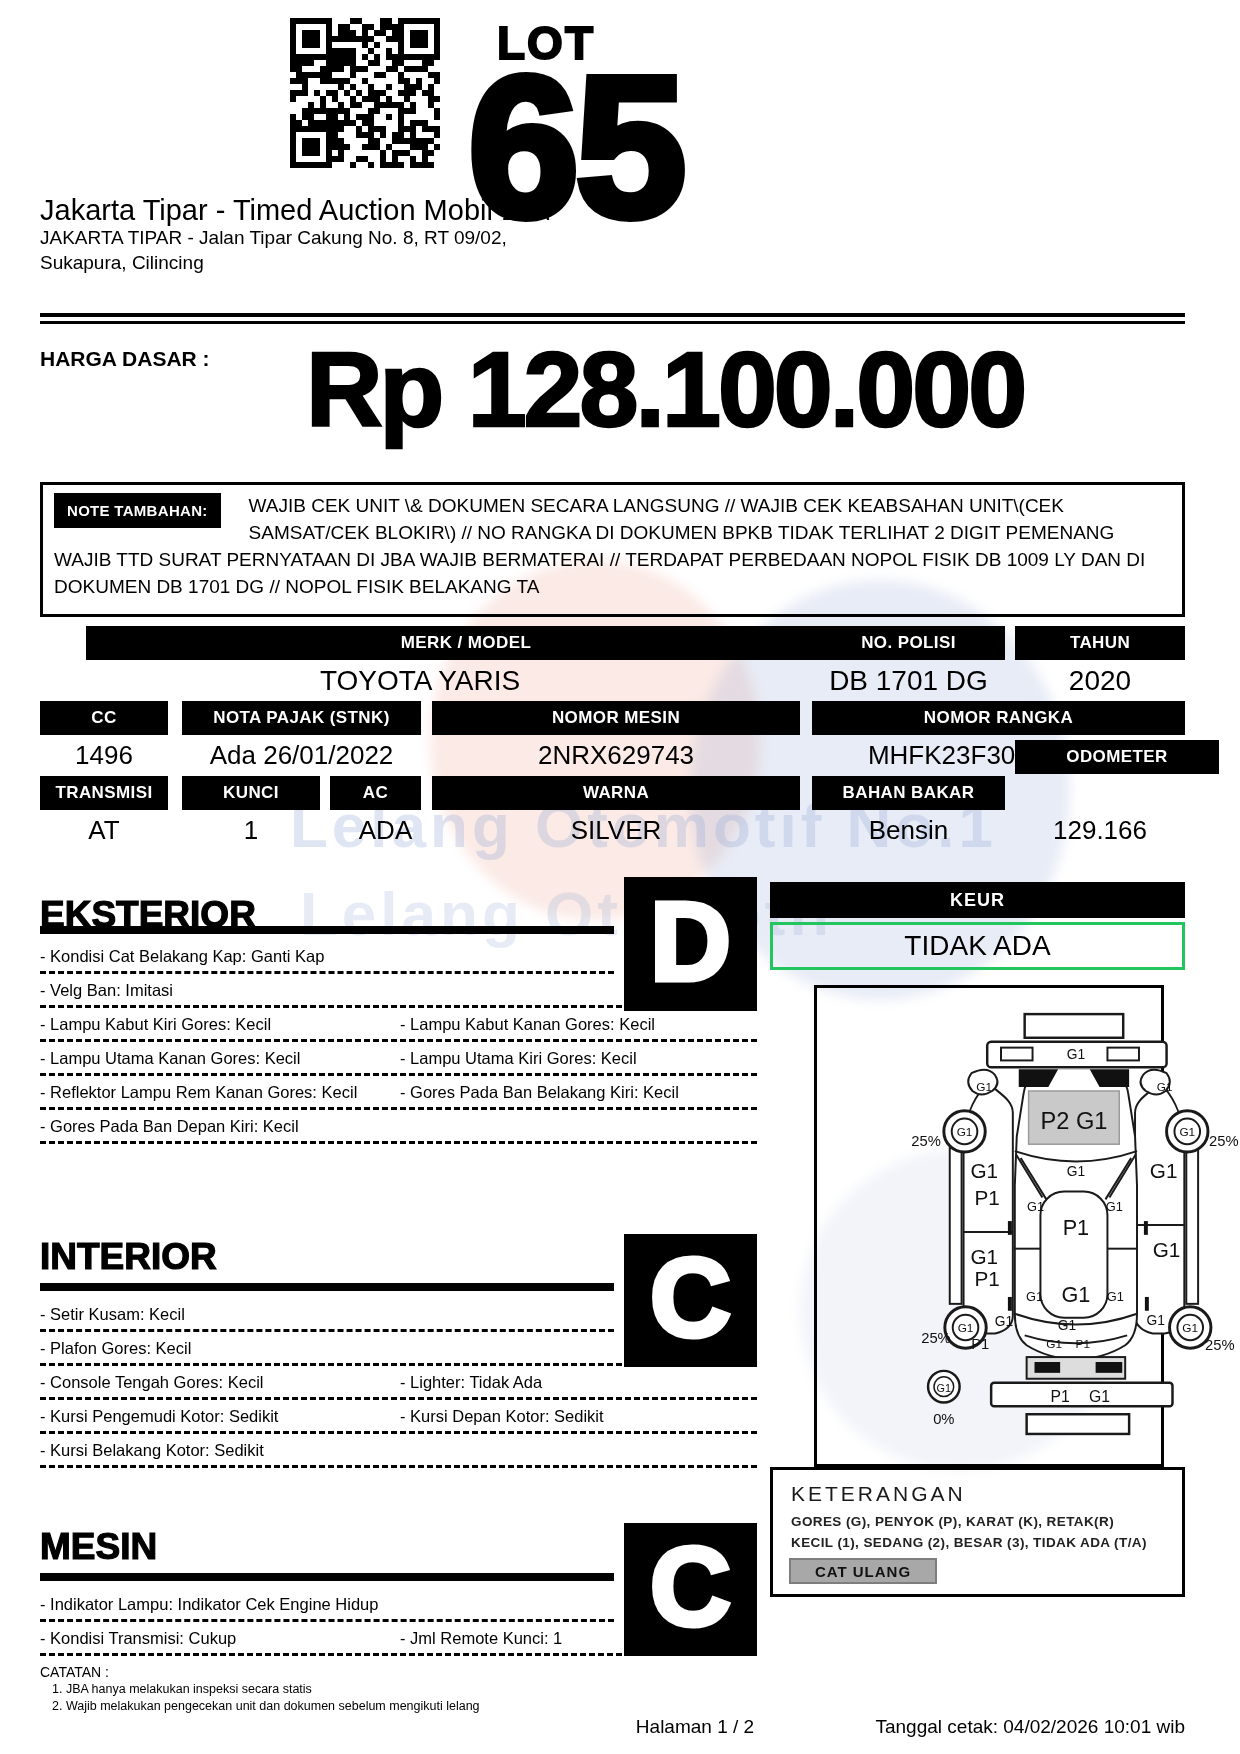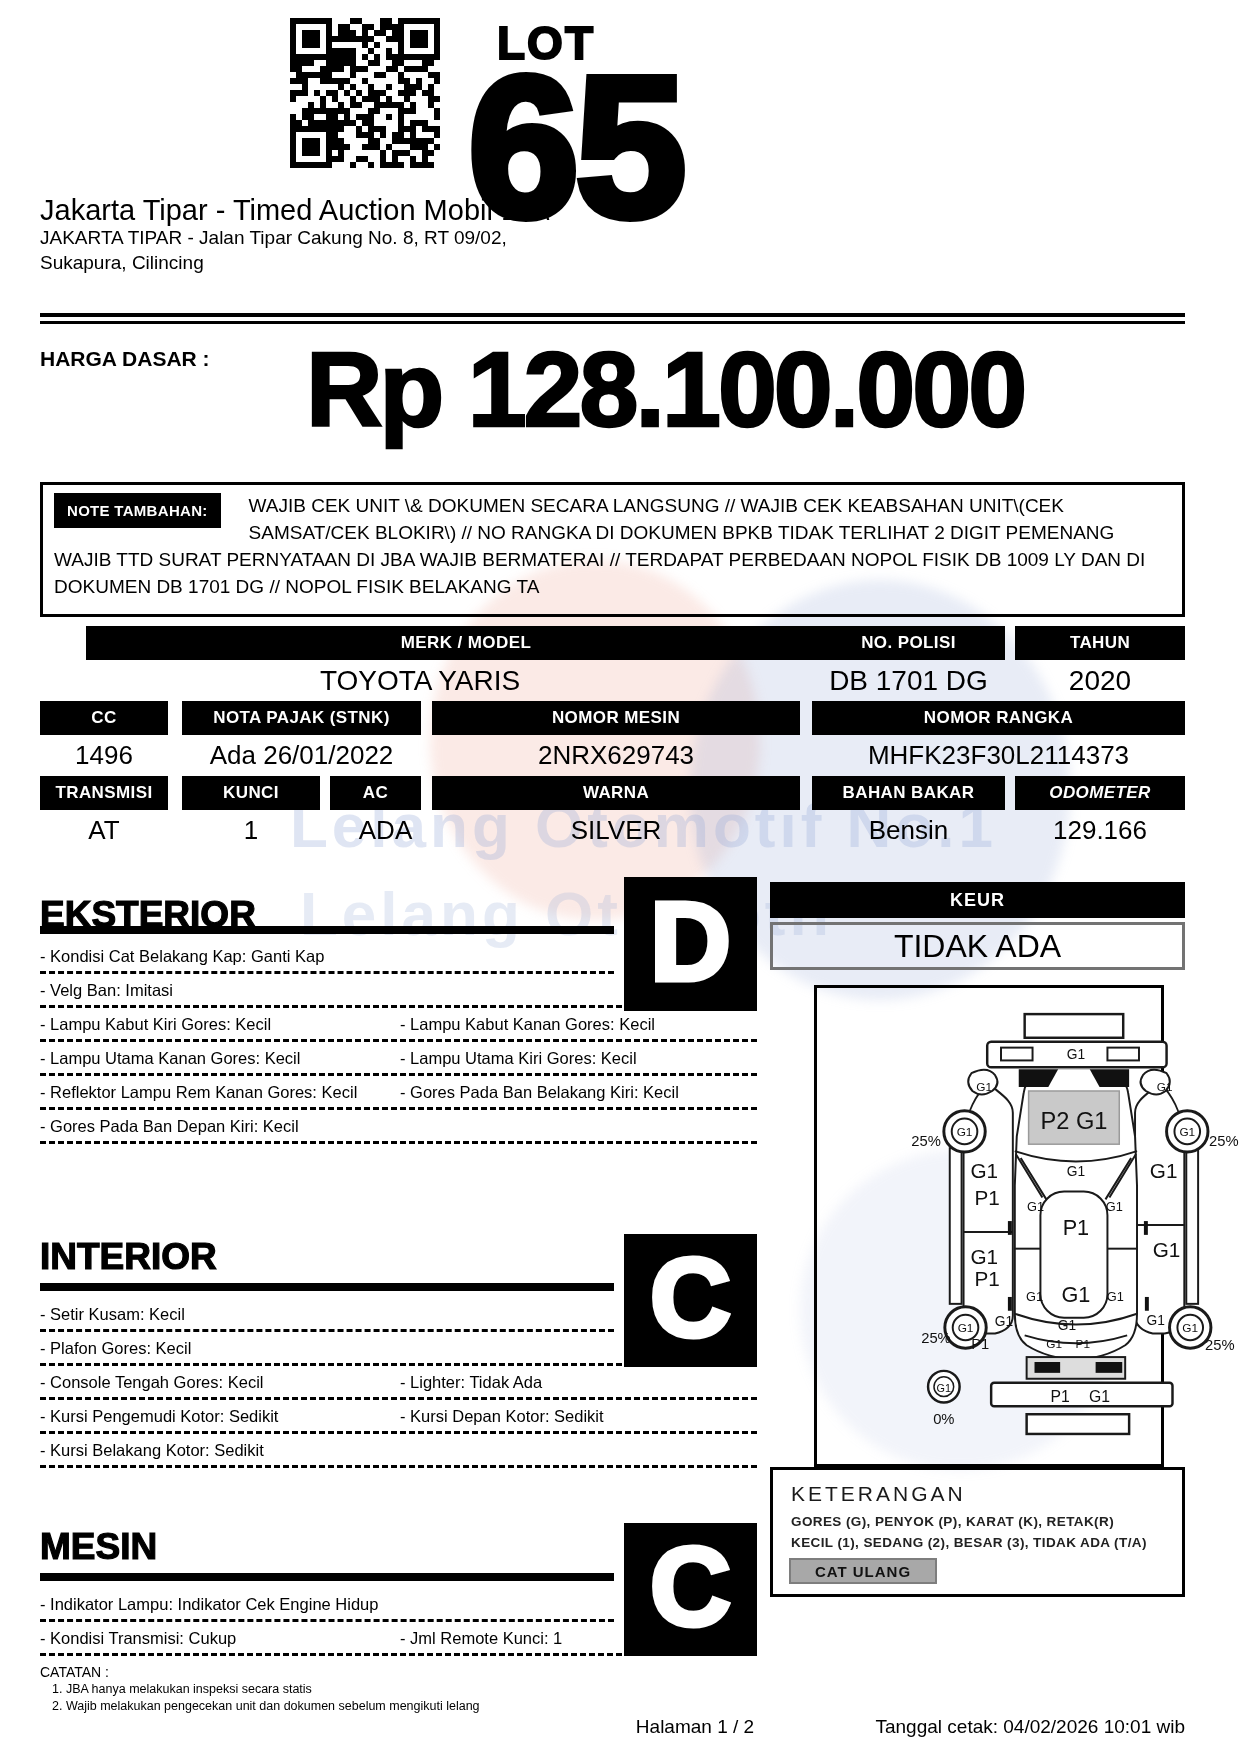--- a/index.html
+++ b/index.html
@@ -33,21 +33,21 @@
   .grade-box{background:#000;color:#fff;display:flex;align-items:center;justify-content:center;
              font-size:112px;font-weight:bold;-webkit-text-stroke:5px #fff;padding-bottom:6px;box-sizing:border-box;}
   .items{width:717px;}
   .item-row{position:relative;height:34px;box-sizing:border-box;border-bottom:3.5px dashed #000;
             font-size:16.5px;padding-top:7px;width:717px;}
   .item-row:first-child{width:574px;}
   .item-row .rcell{position:absolute;left:360px;top:7px;}
   
   .keur-bar{background:#000;color:#fff;font-weight:bold;font-size:18px;letter-spacing:1px;
             display:flex;align-items:center;justify-content:center;}
-  .keur-val{border:3px solid #737373;box-sizing:border-box;display:flex;align-items:center;justify-content:center;font-size:32px;}
+  .keur-val{border:3px solid #22c55e;box-sizing:border-box;display:flex;align-items:center;justify-content:center;font-size:28px;}
   .panel-box{border:3px solid #000;box-sizing:border-box;}
   .ket-title{font-size:21px;letter-spacing:3px;color:#1a1a1a;}
   .ket-line{font-size:13.5px;font-weight:bold;color:#222;letter-spacing:0.4px;}
   .cat-ulang{background:#a8a8a8;border:2px solid #7e7e7e;color:#111;font-weight:bold;font-size:15px;
              letter-spacing:1px;display:flex;align-items:center;justify-content:center;box-sizing:border-box;}
   
   .catatan{font-size:14px;}
   .note-small{font-size:12.5px;}
   .footer-text{font-size:19px;}
   svg text{font-family:"Liberation Sans",sans-serif;fill:#111;}
@@ -453,21 +453,21 @@
 <div class="abs val" style="left:40px;top:735px;width:128px;height:41px;">1496</div>
 <div class="abs val" style="left:182px;top:735px;width:239px;height:41px;">Ada 26/01/2022</div>
 <div class="abs val" style="left:432px;top:735px;width:368px;height:41px;">2NRX629743</div>
 <div class="abs val" style="left:812px;top:735px;width:373px;height:41px;">MHFK23F30L2114373</div>
 
 <div class="abs bar" style="left:40px;top:776px;width:128px;height:34px;">TRANSMISI</div>
 <div class="abs bar" style="left:182px;top:776px;width:138px;height:34px;">KUNCI</div>
 <div class="abs bar" style="left:330px;top:776px;width:91px;height:34px;">AC</div>
 <div class="abs bar" style="left:432px;top:776px;width:368px;height:34px;">WARNA</div>
 <div class="abs bar" style="left:812px;top:776px;width:193px;height:34px;">BAHAN BAKAR</div>
-<div class="abs bar" style="left:1015px;top:776px;width:170px;height:34px;font-style:italic;">ODOMETER</div>
+<div class="abs bar" style="left:1015px;top:740px;width:204px;height:34px;">ODOMETER</div>
 <div class="abs val" style="left:40px;top:810px;width:128px;height:41px;">AT</div>
 <div class="abs val" style="left:182px;top:810px;width:138px;height:41px;">1</div>
 <div class="abs val" style="left:340px;top:810px;width:91px;height:41px;">ADA</div>
 <div class="abs val" style="left:432px;top:810px;width:368px;height:41px;">SILVER</div>
 <div class="abs val" style="left:812px;top:810px;width:193px;height:41px;text-align:right;">Bensin</div>
 <div class="abs val" style="left:1015px;top:810px;width:170px;height:41px;">129.166</div>
 
 <div class="abs sec-title" style="left:40px;top:894px;">EKSTERIOR</div>
 <div class="abs sec-underline" style="left:40px;top:926px;width:574px;"></div>
 <div class="abs grade-box" style="left:624px;top:877px;width:133px;height:134px;">D</div>

